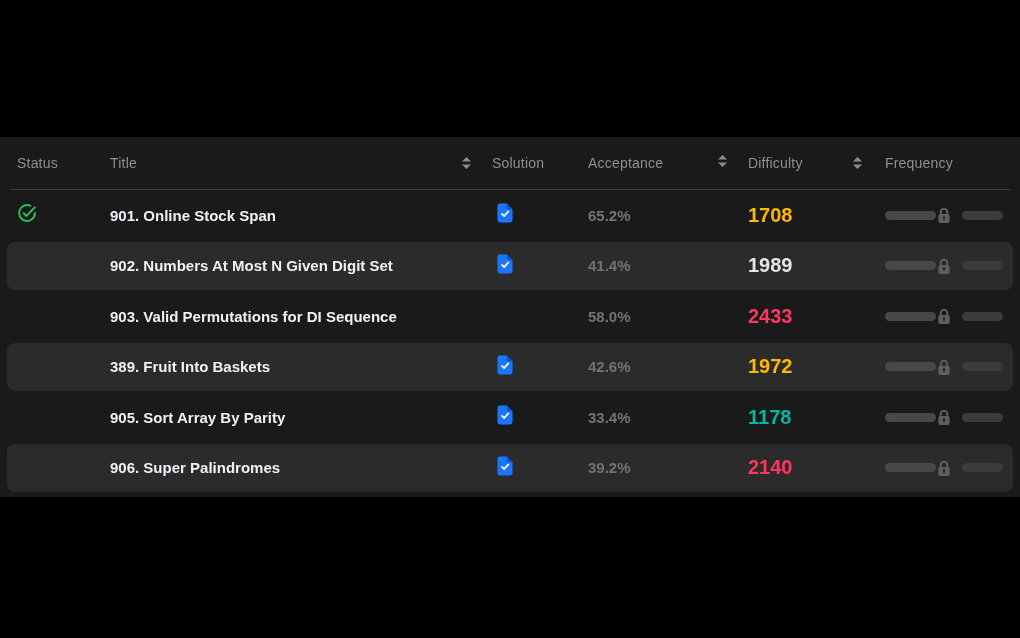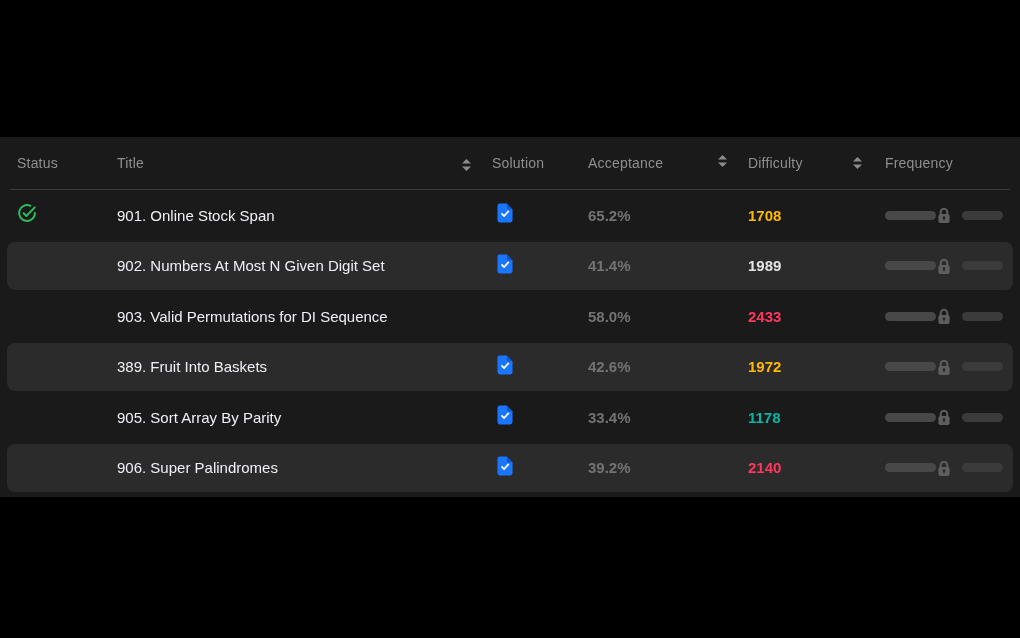--- a/index.html
+++ b/index.html
@@ -13,30 +13,30 @@
   .divider { height:1px; background:#3a3a3a; margin:0 10px; }
 
   
   .row { position:relative; display:flex; align-items:center; height:50.5px; cursor:pointer; }
   .row.striped::before { content:""; position:absolute; left:7px; right:7px; top:1px; bottom:1px;
     background:#2b2b2b; border-radius:8px; }
   .row > * { position:relative; z-index:1; }
 
   
   .c-status   { width:110px; padding-left:17px; display:flex; align-items:center; }
-  .c-title    { flex:1; display:flex; align-items:flex-end; justify-content:space-between; padding-right:8px;margin-left:7px; }
+  .c-title    { flex:1; display:flex; align-items:center; justify-content:space-between; padding-right:8px; }
   .c-solution { width:96px;  padding-left:17px; display:flex; align-items:center; }
   .thead .c-solution { padding-left:12px; }
   .c-acc      { width:162px; padding-left:12px; padding-right:10px; display:flex; justify-content:space-between; }
   .c-diff     { width:132px; padding-left:10px; padding-right:7px; display:flex; align-items:center; justify-content:space-between; }
   .c-freq     { width:150px; padding-left:15px; display:flex; align-items:flex-start; }
 
-  .row .c-title a { color:#eff1f6; font-size:15px; font-weight:400; text-decoration:none; }
+  .row .c-title a { color:#eff1f6; font-size:15px; font-weight:700; text-decoration:none; }
   .acc-val  { color:#737373; font-size:15px; font-weight:600; }
-  .diff-val { font-size:15px; font-weight:600; }
+  .diff-val { font-size:20px; font-weight:600; }
 
   .sort-ic { display:inline-flex; flex-direction:column; line-height:0; }
 
   
   .freq-bar { position:relative; width:118px; height:9px; }
   .freq-seg-l { position:absolute; left:0; top:0; width:51px; height:9px; border-radius:5px; background:#484848; }
   .freq-seg-r { position:absolute; right:0; top:0; width:41px; height:9px; border-radius:5px; background:#3b3b3b; }
   .freq-lock  { position:absolute; left:50%; top:50%; transform:translate(-50%,-50%); line-height:0; }
 
   .hidden-slot { visibility:hidden; }

